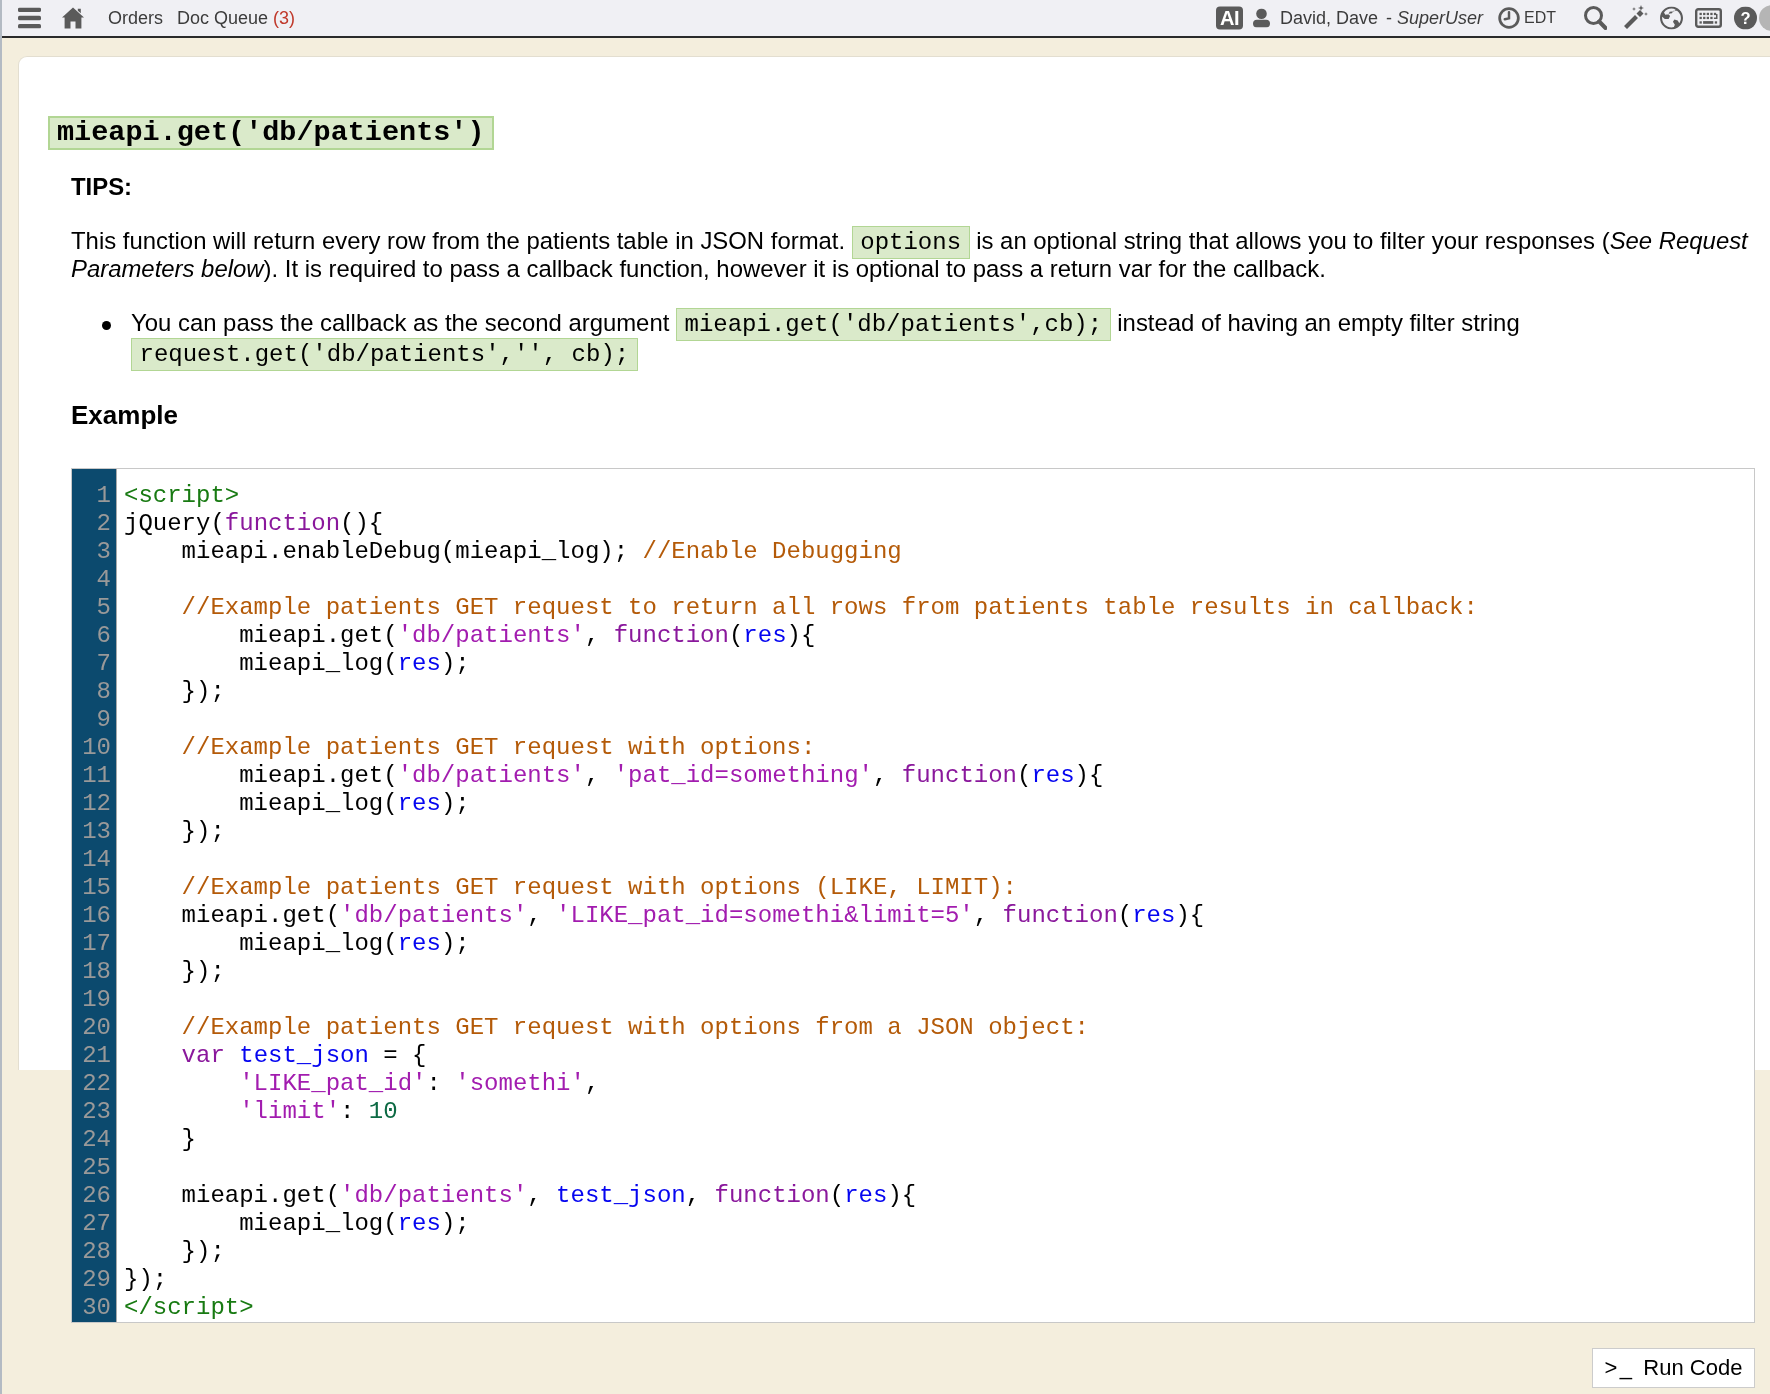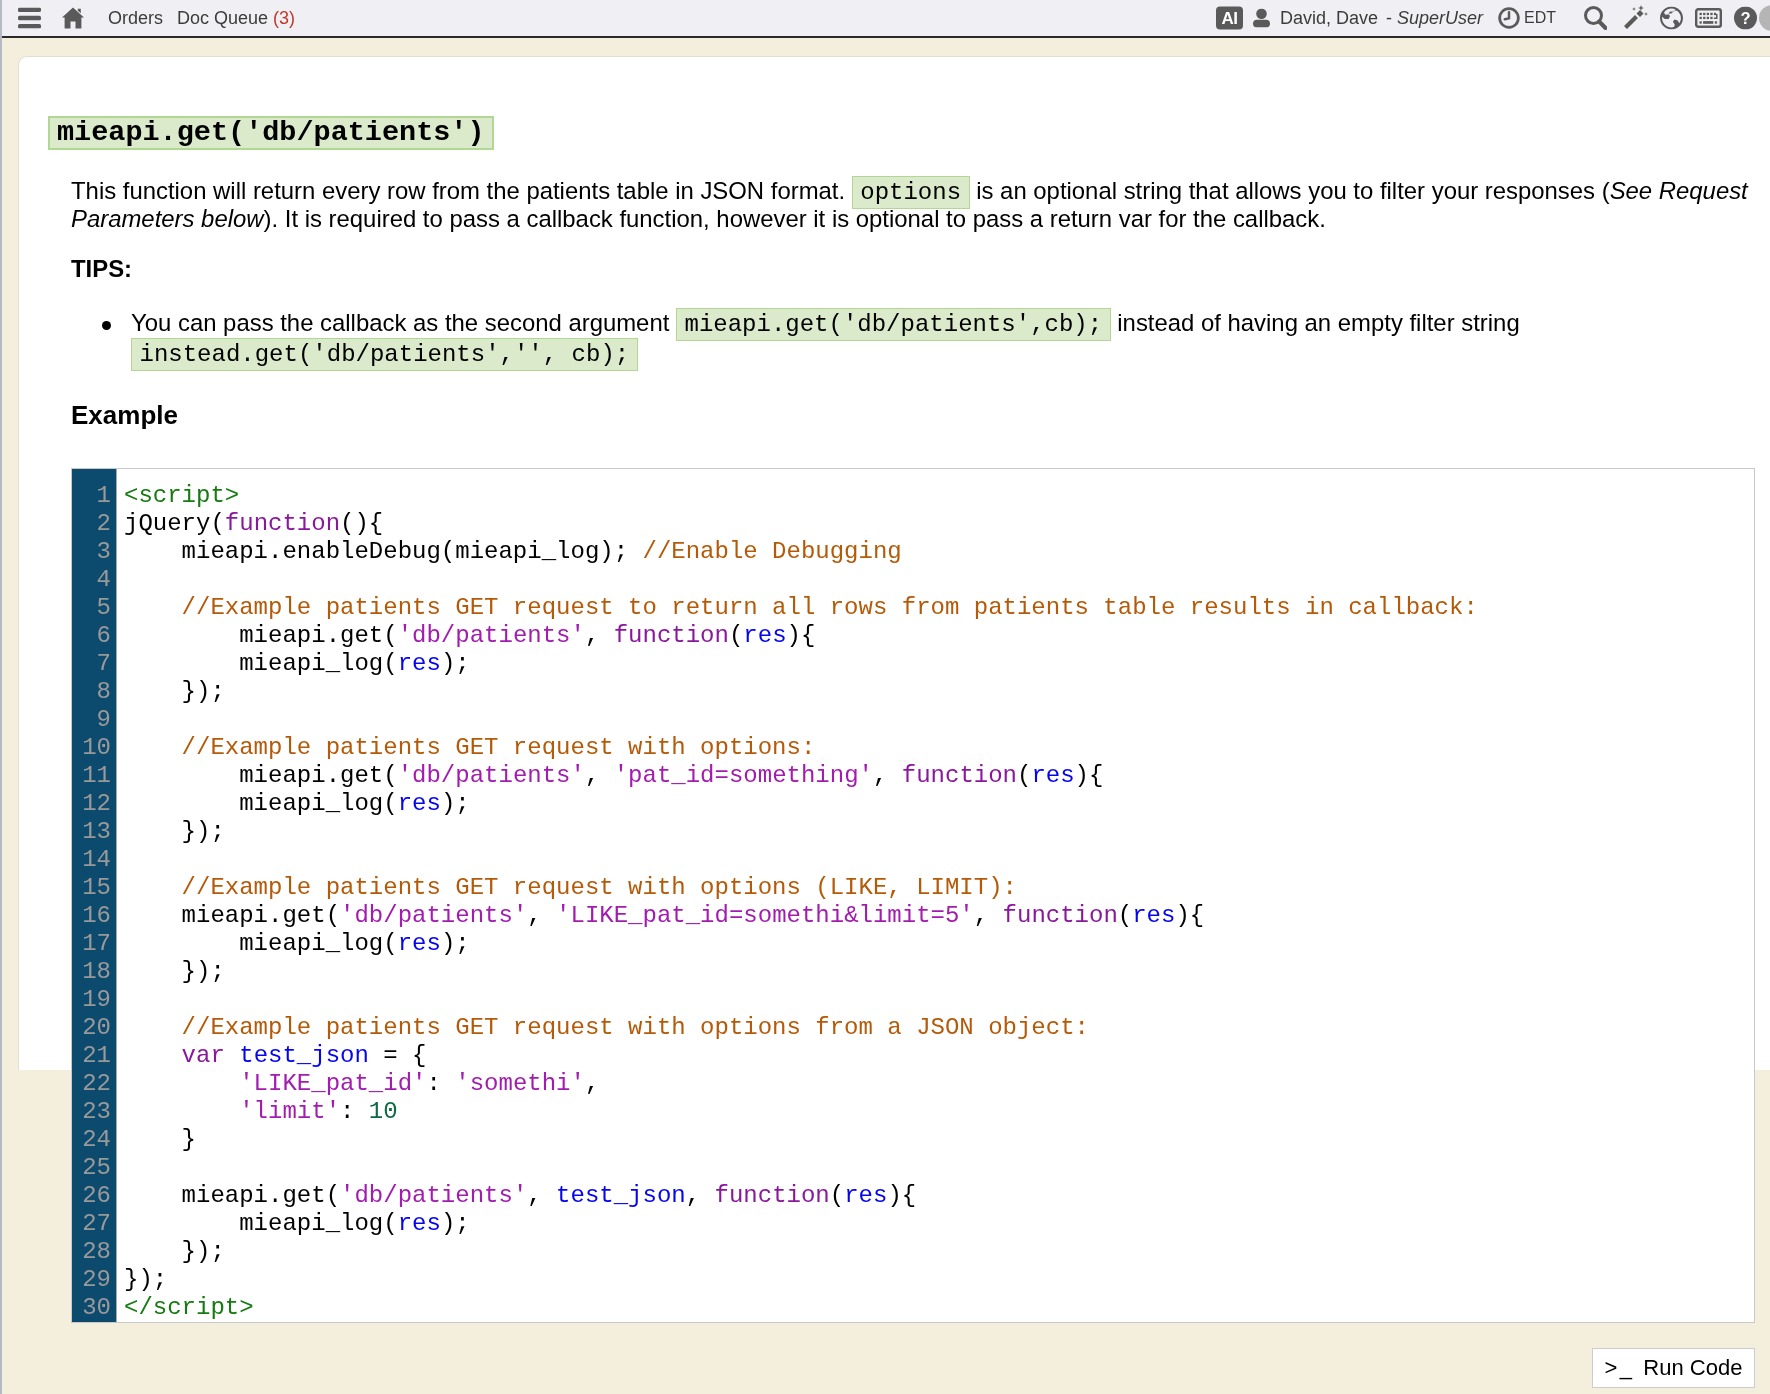--- a/index.html
+++ b/index.html
@@ -49,21 +49,21 @@
   <svg class="icon tb" style="left:18px" width="23" height="21" viewBox="0 0 23 21">
       <rect x="0" y="0" width="23" height="4.6" rx="1.6"></rect>
       <rect x="0" y="8.2" width="23" height="4.6" rx="1.6"></rect>
       <rect x="0" y="16.4" width="23" height="4.6" rx="1.6"></rect>
     </svg>
   <svg class="icon tb" style="left:61px" width="24" height="23" viewBox="0 0 24 23">
       <path d="M12 1 L23 11 L20.4 11 L20.4 22 L14.5 22 L14.5 15 L9.5 15 L9.5 22 L3.6 22 L3.6 11 L1 11 Z M16.8 2.3 L19.8 2.3 L19.8 6.8 L16.8 4.2 Z"></path>
     </svg>
   <span class="tb tb-text" style="left:108px">Orders</span>
   <span class="tb tb-text" style="left:177px">Doc Queue <span class="red">(3)</span></span>
-  <span class="tb" style="left:1216px;background:#5a5a5a;color:#fff;border-radius:4px;width:27px;height:23px;display:inline-flex;align-items:center;justify-content:center;font-weight:bold;font-size:17px;letter-spacing:-0.5px;">AI</span>
+  <span class="tb" style="left:1216px;background:#5a5a5a;color:#fff;border-radius:4px;width:27px;height:23px;display:inline-flex;align-items:center;justify-content:center;font-weight:bold;font-size:20px;letter-spacing:-0.5px;">AI</span>
   <svg class="icon tb" style="left:1253px" width="17" height="19" viewBox="0 0 17 19">
       <circle cx="8.5" cy="5.2" r="5.3"></circle>
       <rect x="0" y="11.2" width="17" height="7.8" rx="3.9"></rect>
     </svg>
   <span class="tb tb-text" style="left:1280px">David, Dave</span>
   <span class="tb tb-text" style="left:1386px">- <i>SuperUser</i></span>
   <svg class="tb" style="left:1498px" width="22" height="22" viewBox="0 0 24 24" fill="none" stroke="#5a5a5a" stroke-width="3">
       <circle cx="12" cy="12" r="10.2"></circle>
       <path d="M12 5.8 L12 12.4 L7.4 13.4" stroke-linecap="round" stroke-width="2.7"></path>
     </svg>
@@ -102,24 +102,24 @@
       <text x="12.5" y="18.7" text-anchor="middle" fill="#fff" font-family="Liberation Sans" font-size="18" font-weight="bold">?</text>
     </svg>
   <svg class="tb" style="left:1759px" width="26" height="26" viewBox="0 0 26 26">
       <circle cx="13" cy="13" r="13" fill="#b5b5b5"></circle>
     </svg>
 </div>
 <div class="page">
  <div class="card">
   <div class="content">
    <h1 class="codebox">mieapi.get('db/patients')</h1>
+   <p class="body indent" style="margin-top:24px;"><b>TIPS:</b></p>
    <p class="body indent" style="margin-top:28px;">This function will return every row from the patients table in JSON format. <code class="inl">options</code> is an optional string that allows you to filter your responses (<i>See Request<br>Parameters below</i>). It is required to pass a callback function, however it is optional to pass a return var for the callback.</p>
-   <p class="body indent" style="margin-top:24px;"><b>TIPS:</b></p>
    <ul class="tips indent" style="margin-top:27.5px;">
-    <li>You can pass the callback as the second argument <code class="inl">mieapi.get('db/patients',cb);</code> instead of having an empty filter string<br><code class="inl">instead.get('db/patients','', cb);</code></li>
+    <li>You can pass the callback as the second argument <code class="inl">mieapi.get('db/patients',cb);</code> instead of having an empty filter string<br><code class="inl">request.get('db/patients','', cb);</code></li>
    </ul>
    <h2 class="example indent" style="margin-top:30.5px;">Example</h2>
    <div class="codeblock indent" style="margin-top:38.5px;">
     <div class="gutter">1
 2
 3
 4
 5
 6
 7

